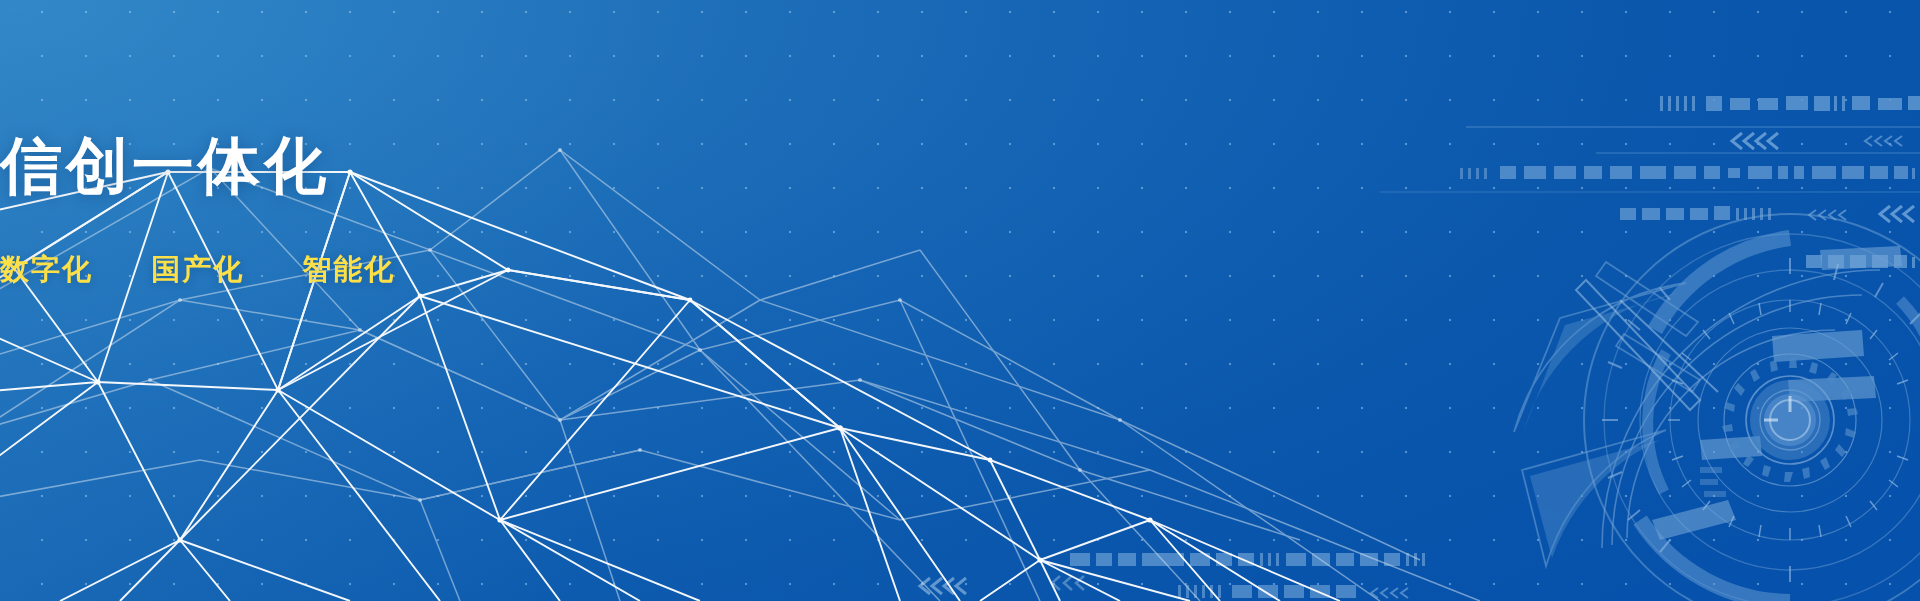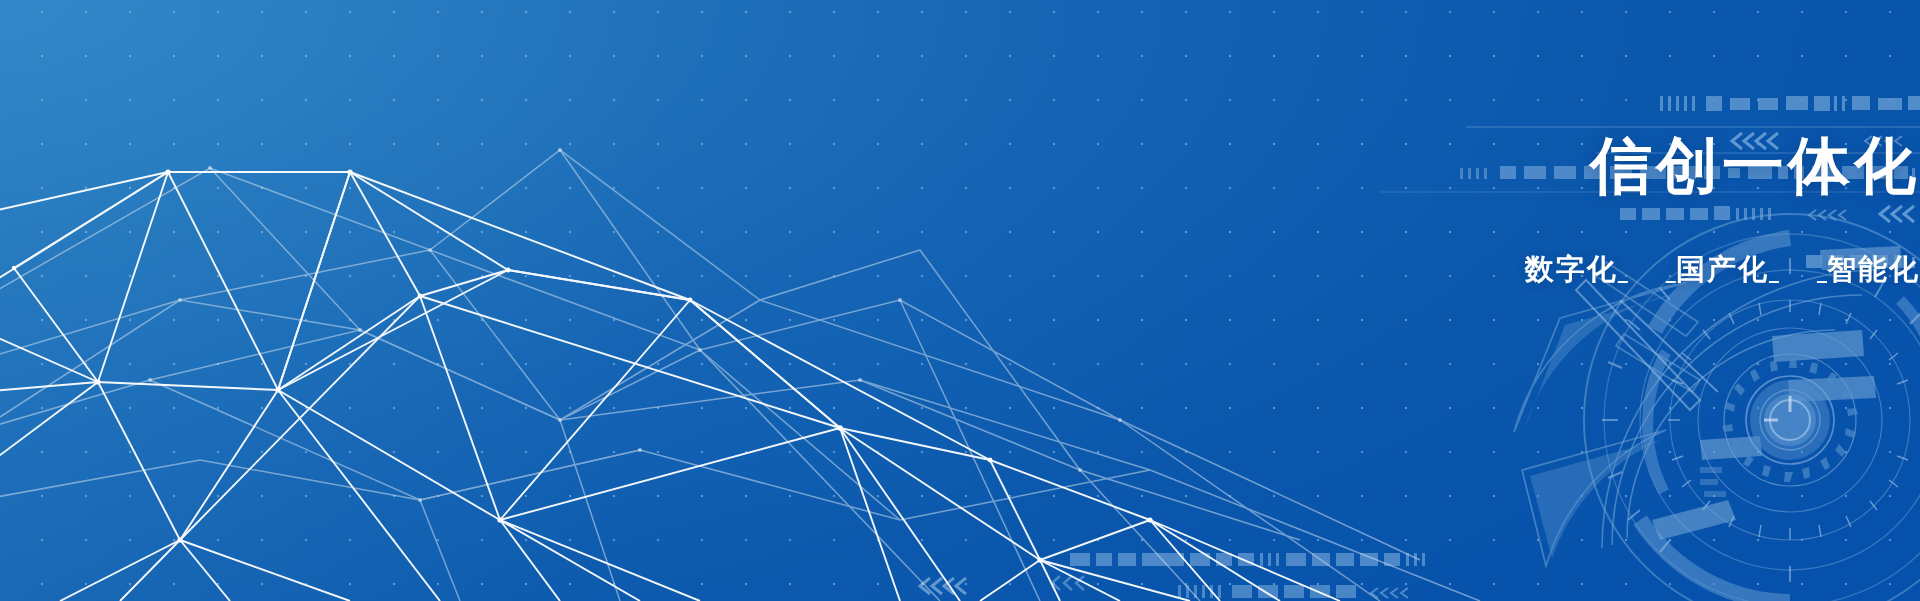--- a/index.html
+++ b/index.html
@@ -36,43 +36,42 @@
   svg.layer{display:block;}
 
   
   #text-block{
     position:absolute;
     left:0; top:0;
     width:1920px;
     height:495px;
     display:flex;
     flex-direction:column;
-    align-items:flex-end;
+    align-items:flex-start;
     justify-content:flex-start;
     pointer-events:none;
   }
   #main-title{
     margin-top:133px;
     font-size:62px;
     line-height:1.05;
     color:#ffffff;
     letter-spacing:4px;
     font-weight:700;
     text-shadow:0 2px 14px rgba(3,46,100,.35);
     white-space:nowrap;
   }
   #sub-title{
     margin-top:52px;
     font-size:29px;
-    color:#ffffff;
+    color:#fde047;
     font-weight:700;
     letter-spacing:2px;
     white-space:nowrap;
     text-shadow:0 1px 8px rgba(3,46,100,.30);
-    text-decoration:underline;
   }
   #sub-title .word{display:inline-block;}
   #sub-title .gap{display:inline-block;width:38px;}
 </style>
 </head>
 <body>
 
 <div id="banner">
 
   <div class="layer" id="bg-gradient"></div>

